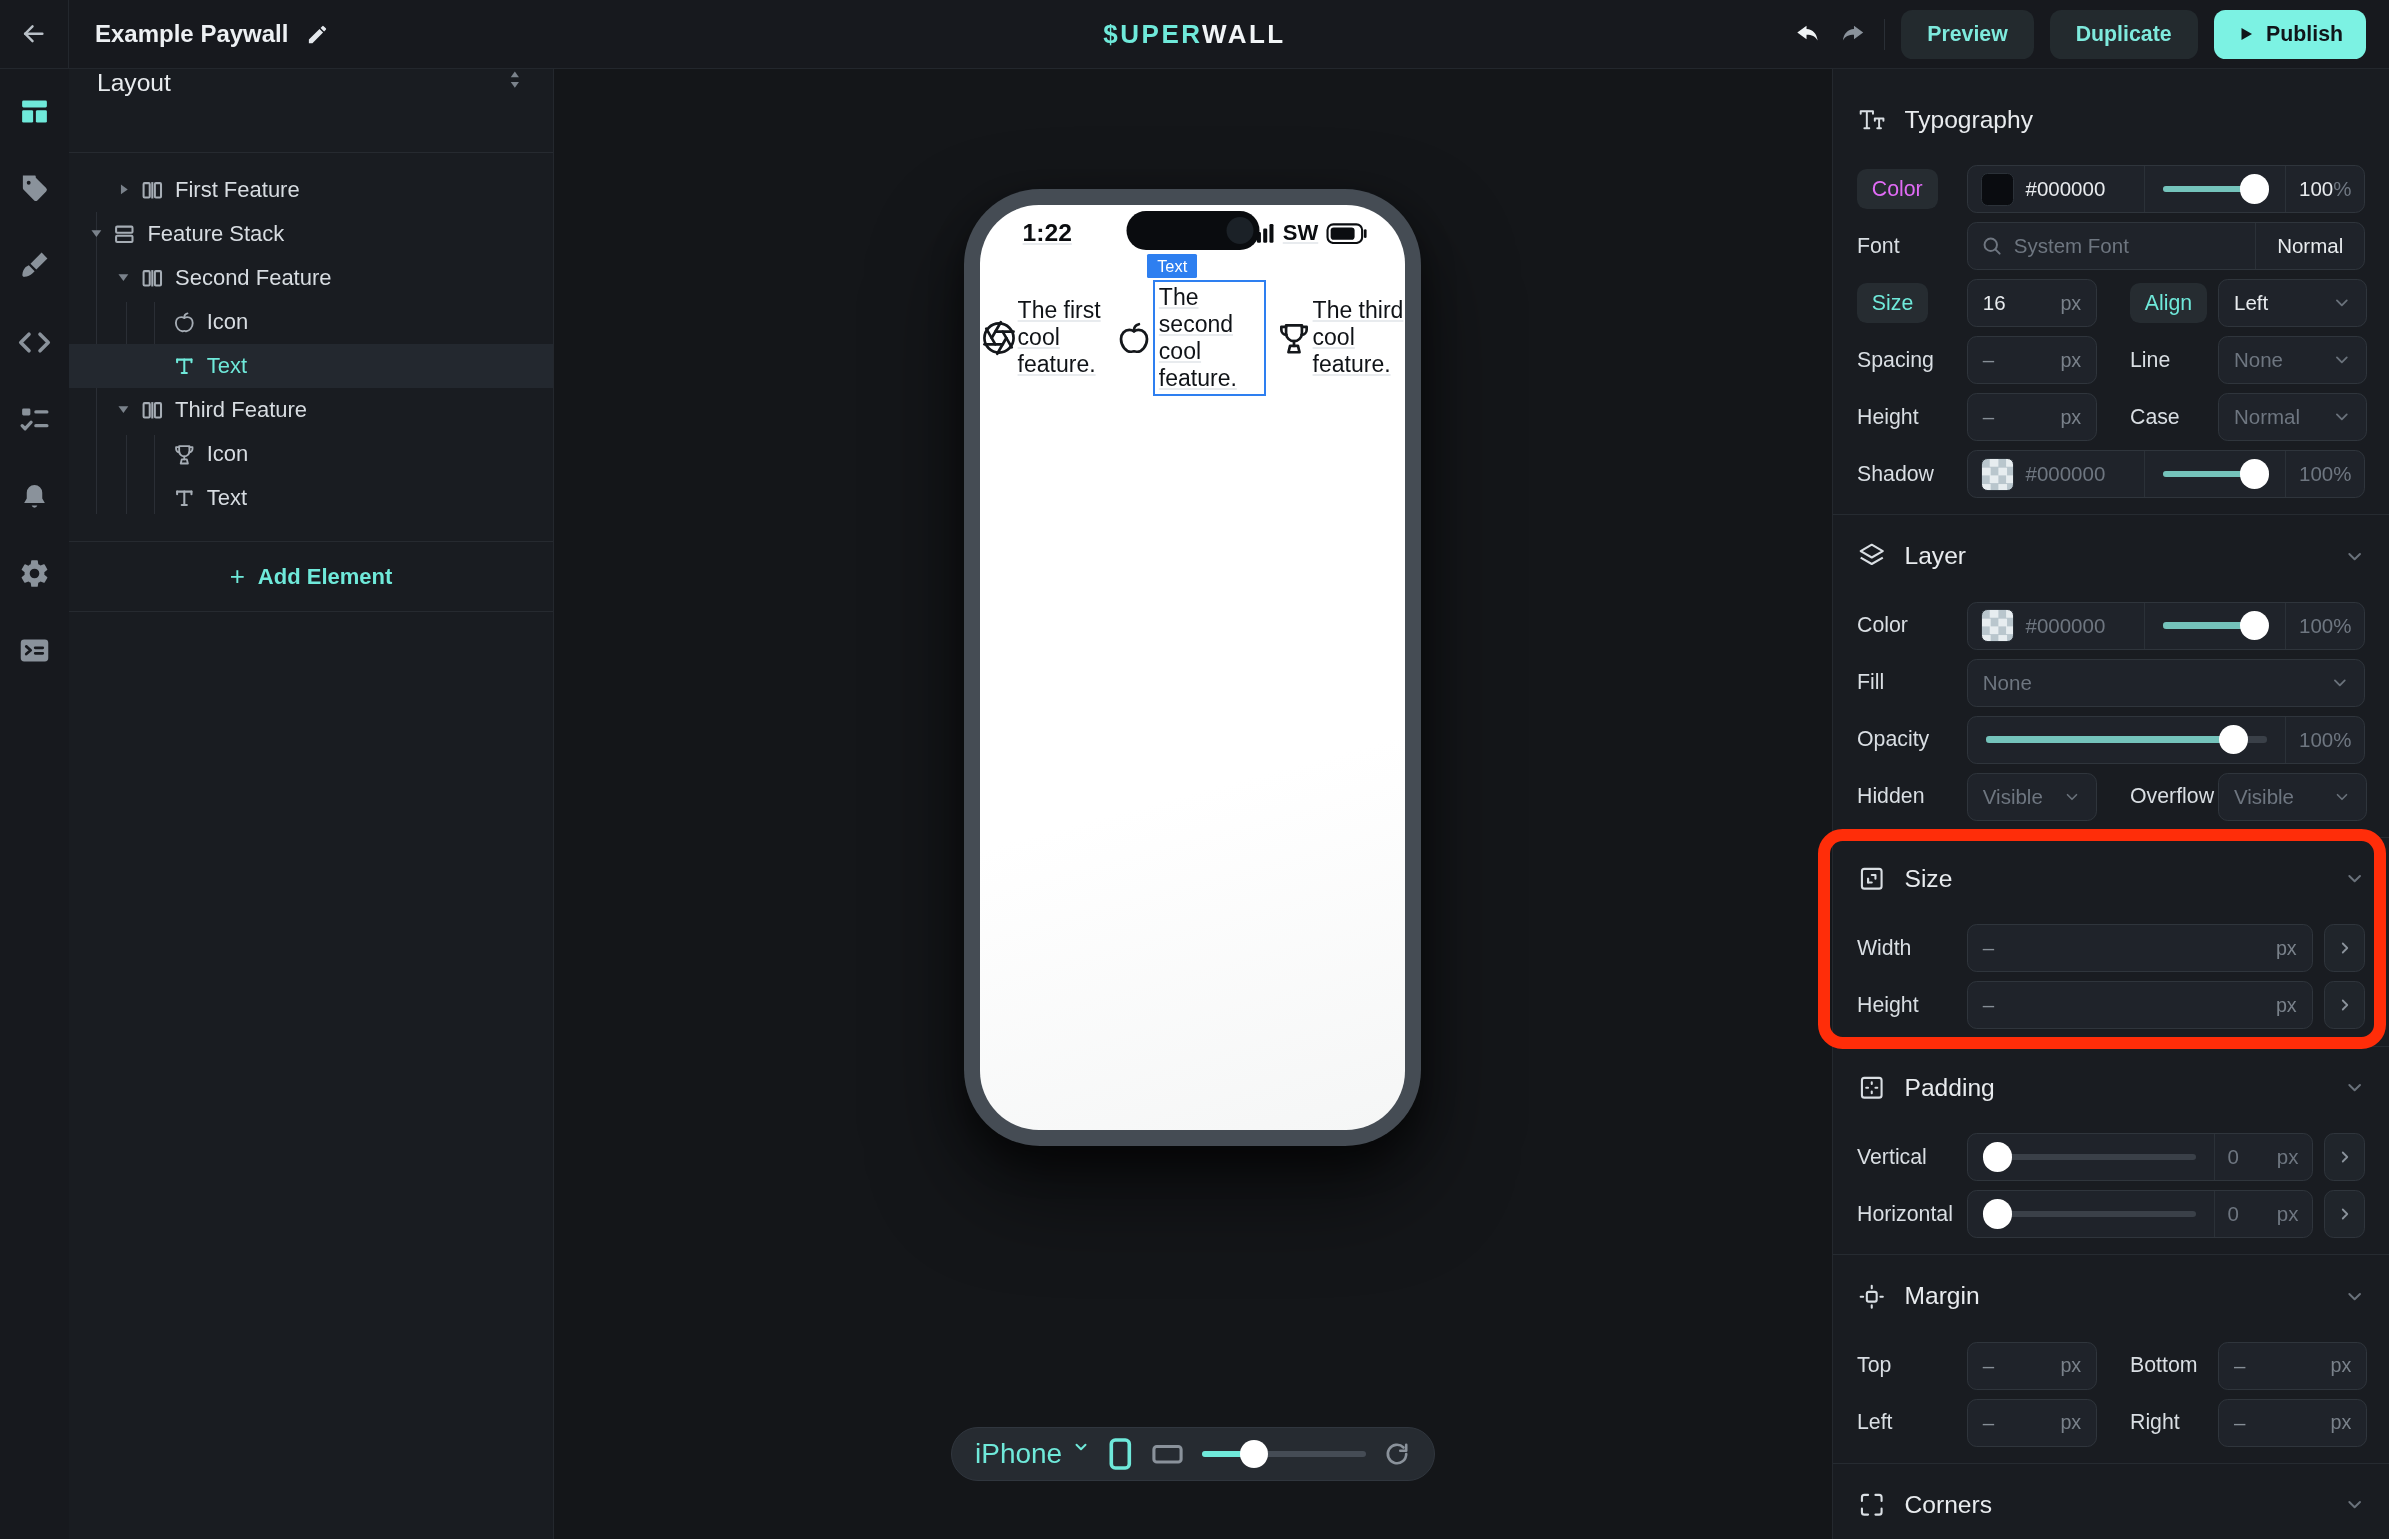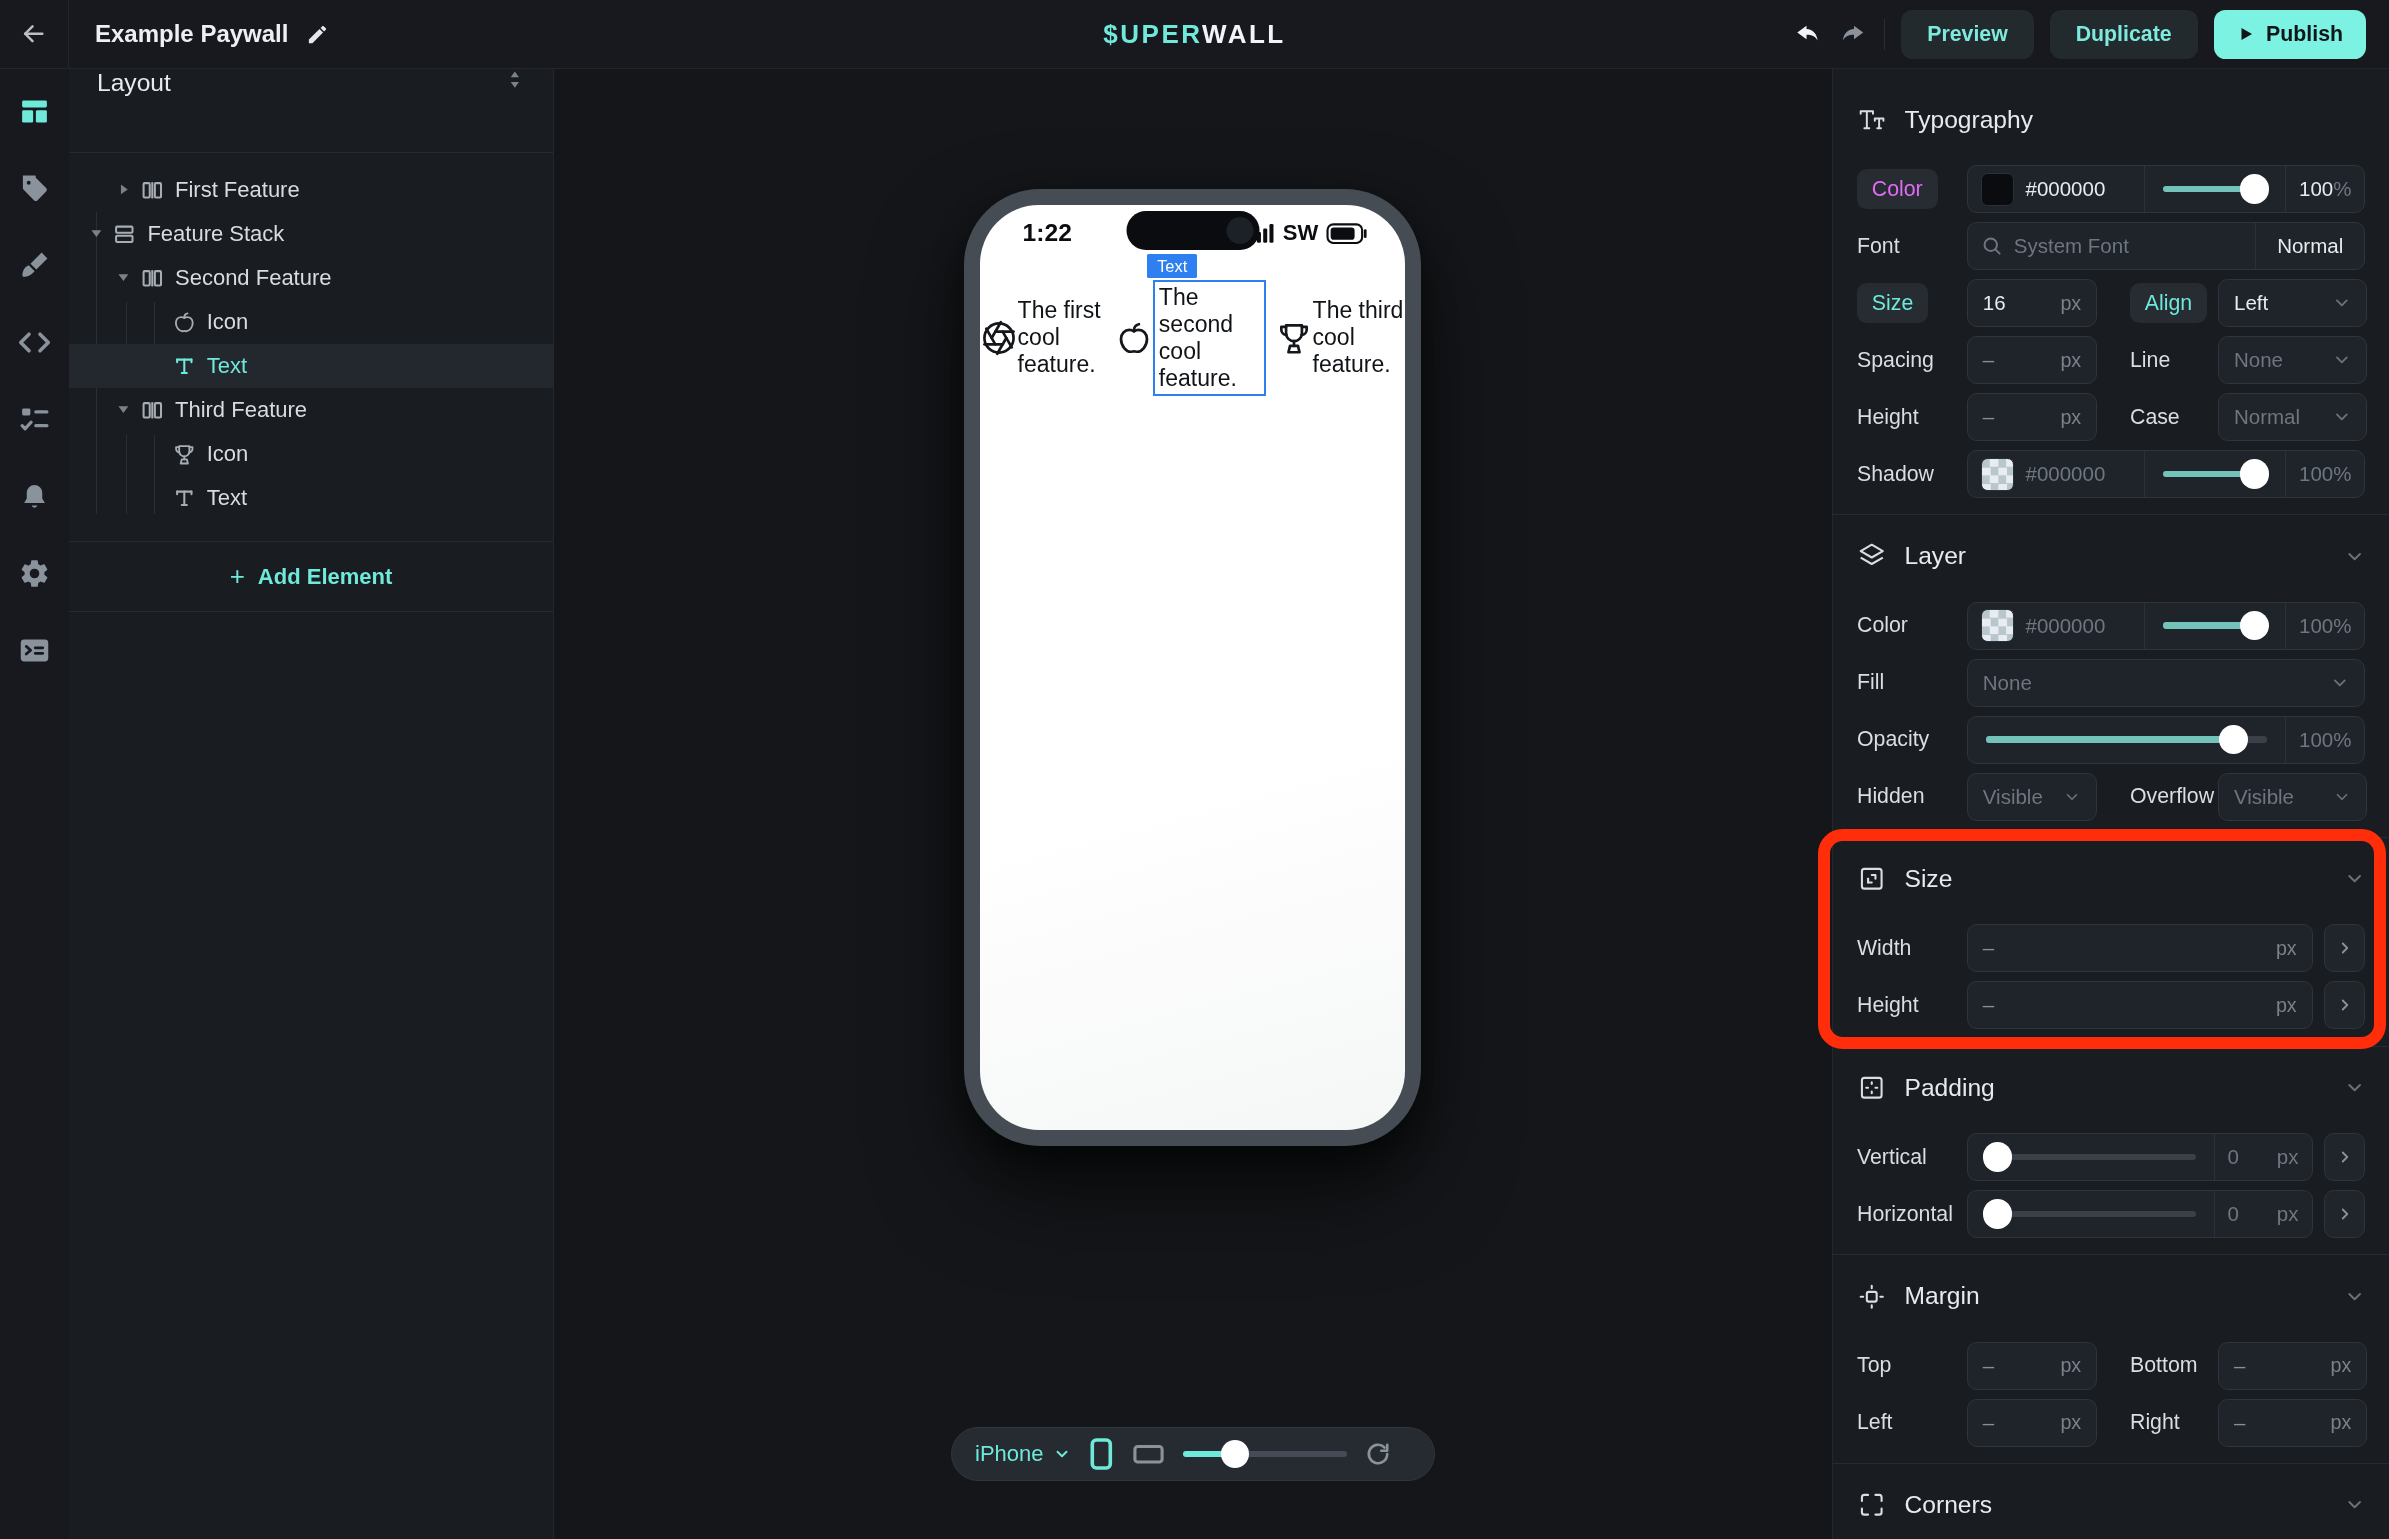--- a/index.html
+++ b/index.html
@@ -36,38 +36,38 @@
   .trow { position:relative; height:44px; display:flex; align-items:center; font-size:22px; color:#D7DCE1; cursor:pointer; }
   .trow .arrow { width:21.3px; display:flex; justify-content:center; color:#7A828B; flex:none; }
   .trow .ticon { width:26px; height:26px; display:flex; align-items:center; justify-content:center; color:#A6ADB5; margin:0 9.8px 0 4.9px; flex:none; }
   .trow.sel { background:#23282F; color:#6FE9DA; }
   .trow.sel .ticon { color:#6FE9DA; }
   .d0 { padding-left:16.4px; } .d1 { padding-left:44px; } .d2 { padding-left:97px; }
   .add-el { margin-top:21.3px; height:71px; border-top:0.8px solid #262A30; border-bottom:0.8px solid #262A30; display:flex; align-items:center; justify-content:center; gap:13px; color:#6FE9DA; font-size:22px; font-weight:700; cursor:pointer; }
 
   
   .canvas { position:absolute; left:554px; top:69px; width:1278px; height:1470px; background:#141619; }
-  .phone { position:absolute; left:410px; top:120px; width:457px; height:957px; background:#454C54; border-radius:76px; padding:15.6px; box-shadow:0 45px 90px rgba(0,0,0,.55), 0 16.4px 33px rgba(0,0,0,.45); }
+  .phone { position:absolute; left:410px; top:120px; width:457px; height:957px; background:#454C54; border-radius:76px; padding:15.6px; box-shadow:0 45px 90px rgba(0,0,0,.55), 0 16.4px 33px rgba(0,0,0,.45);text-decoration:underline; }
   .screen { position:relative; width:100%; height:100%; background:linear-gradient(165deg,#ffffff 62%,#f5f6f6 100%); border-radius:59px; overflow:hidden; }
   .notch { position:absolute; left:50%; transform:translateX(-50%); top:6.6px; width:133px; height:39px; background:#0A0C0F; border-radius:19.7px; }
   .notch .cam { position:absolute; right:5.7px; top:5.7px; width:27px; height:27px; border-radius:50%; background:#1B2127; }
   .statusbar { display:flex; align-items:center; justify-content:space-between; padding:14.8px 36px 0 43px; color:#0B0D10; }
   .sb-time { font-size:24.6px; font-weight:700; }
   .sb-right { display:flex; align-items:center; gap:8.2px; }
   .sb-carrier { font-size:22px; font-weight:700; }
   .features { margin-top:33px; display:flex; flex-direction:row; gap:8.2px; }
   .feat { display:flex; align-items:center; justify-content:center; }
   .feat .ficon { width:38px; height:38px; color:#14171B; flex:none; }
   .feat .ftext { font-size:23px; color:#101317; }
   .ftext.selected { position:relative; border:2.5px solid #2E7FF0; padding:1.6px 4.1px; }
   .sel-badge { position:absolute; top:-28px; left:-7.4px; background:#2E7FF0; color:#fff; font-size:16.4px; padding:2.5px 9.8px; border-radius:1.6px; }
 
   
   .bottombar { position:absolute; left:397px; top:1358px; width:484px; height:54px; background:#262B31; border:0.8px solid #30363E; border-radius:28px; display:flex; align-items:center; padding:0 23px; gap:18px; }
-  .bb-device { display:flex; align-items:center; gap:9.8px; color:#6FE9DA; font-size:22px; cursor:pointer; }
+  .bb-device { display:flex; align-items:flex-start; gap:9.8px; color:#6FE9DA; font-size:28px; cursor:pointer; }
   .bb-slider { position:relative; width:164px; height:6.6px; background:#454C55; border-radius:3.3px; }
   .bb-slider .fill { position:absolute; left:0; top:0; height:6.6px; width:32%; background:#6FE9DA; border-radius:3.3px; }
   .bb-slider .thumb { position:absolute; left:calc(32% - 14px); top:-10.7px; width:28px; height:28px; background:#fff; border-radius:50%; }
 
   
   .inspector { position:absolute; left:1832px; top:69px; width:557px; height:1470px; background:#191C21; border-left:0.8px solid #24282E; z-index:10; }
   .section { padding:21.3px 24px 14.8px; border-bottom:0.8px solid #262B31; }
   .section:first-child { padding-top:31px; }
   .sec-header { display:flex; align-items:center; gap:18px; height:39px; margin-bottom:26px; color:#E8EBEE; font-size:24.6px; }
   .sec-header .sic { width:29.5px; height:29.5px; color:#D9DEE3; }

